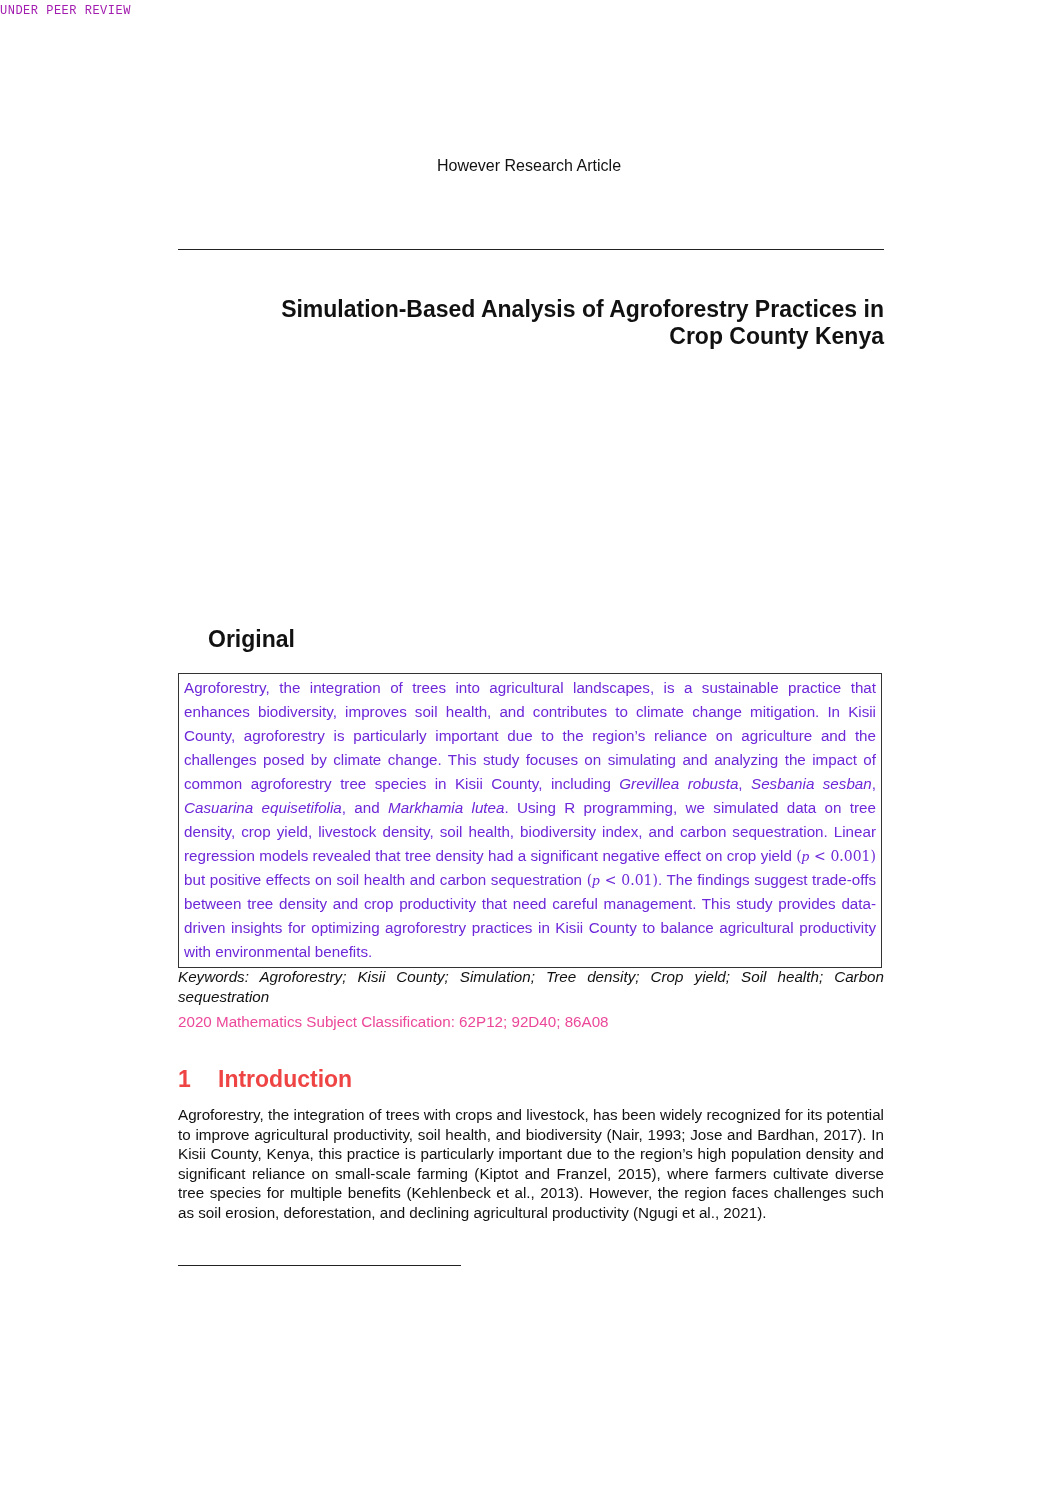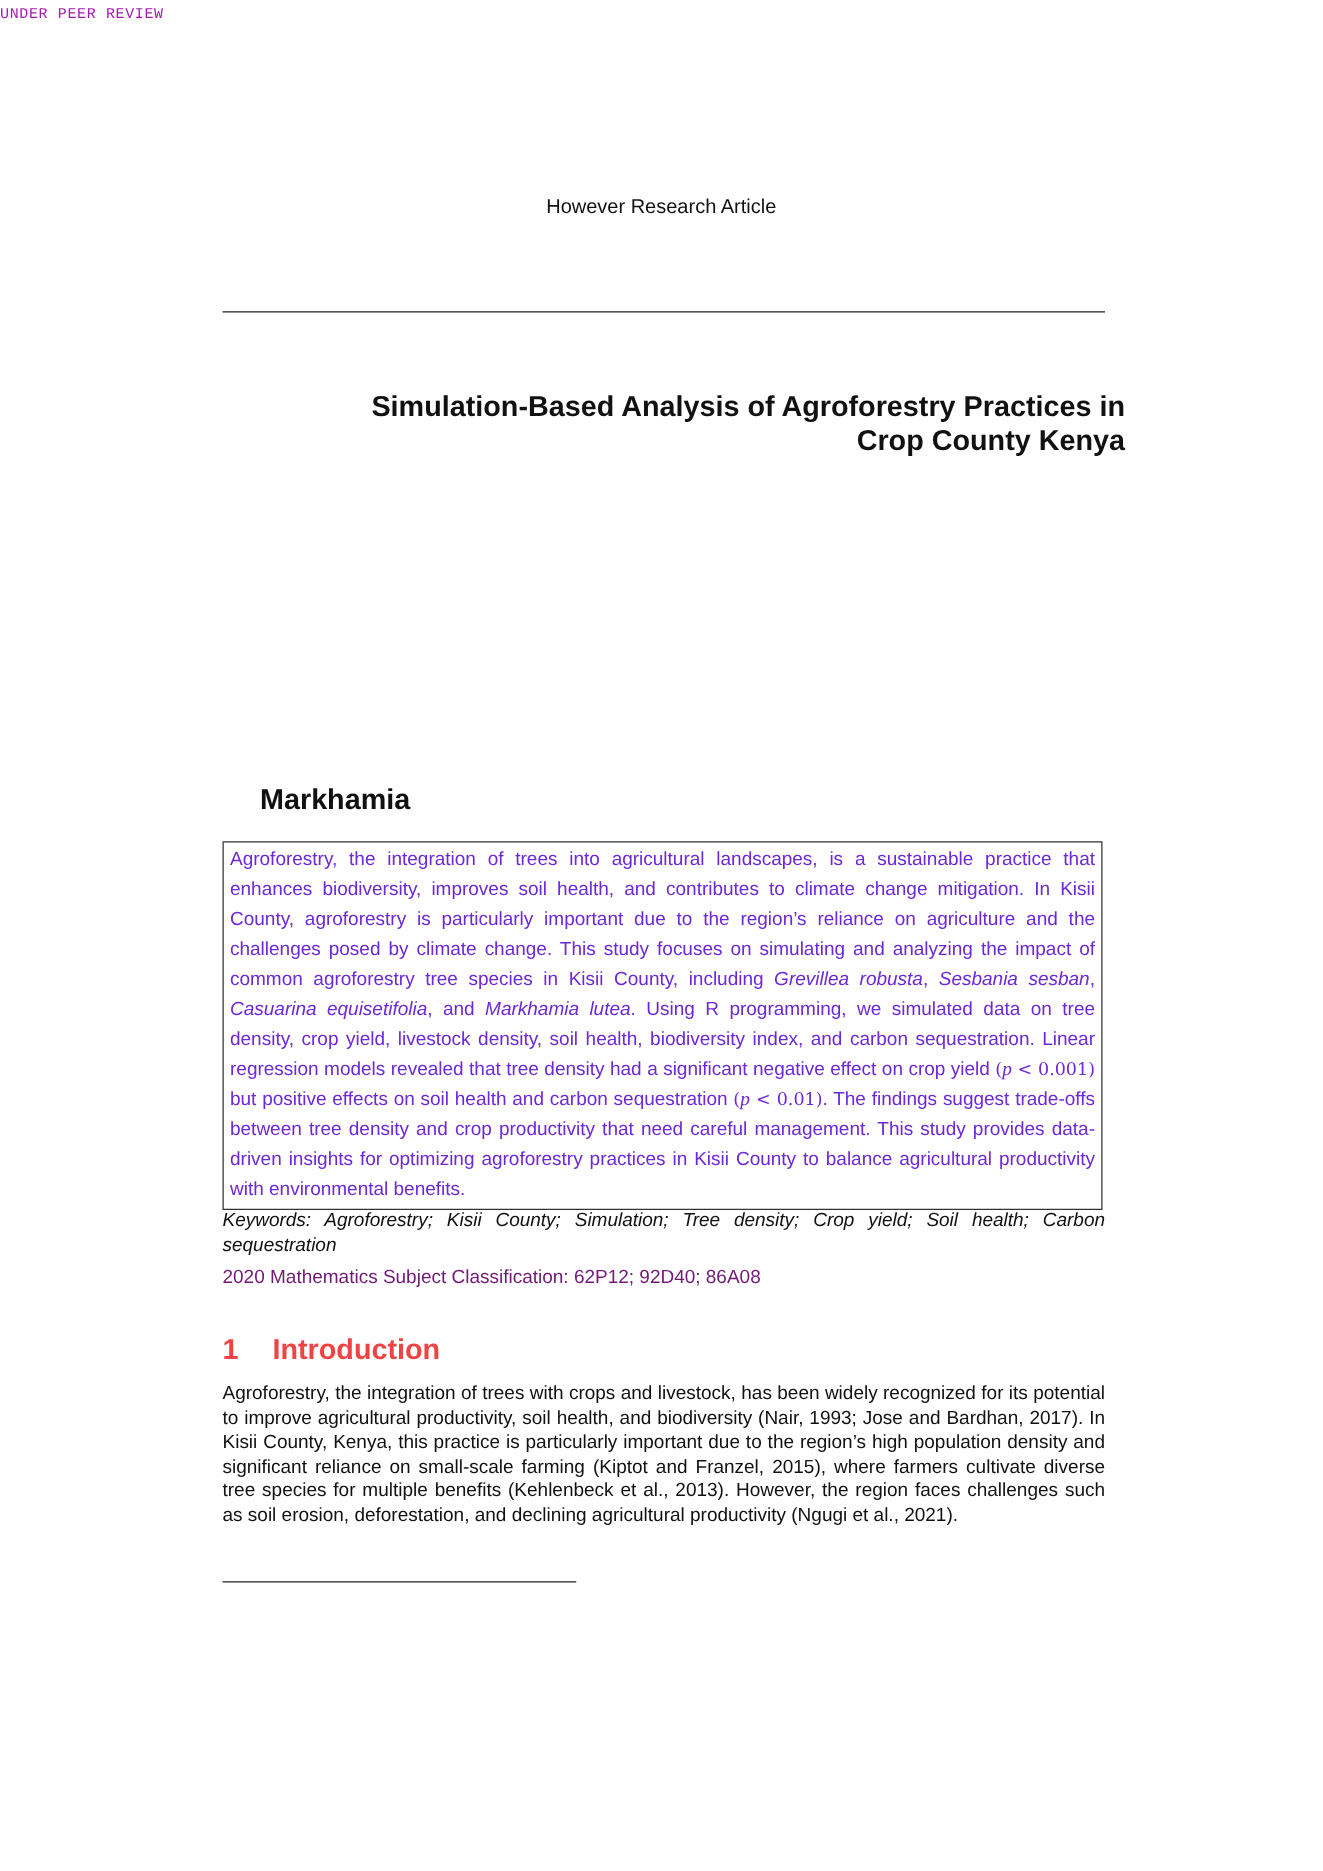--- a/index.html
+++ b/index.html
@@ -6,42 +6,42 @@
     body { width: 1058px; height: 1497px; position: relative; overflow: hidden; color: #111; font-family: "Liberation Sans", sans-serif; }
     .watermark { position: absolute; left: 0; top: 4px; font-family: "Liberation Mono", monospace; font-size: 12px; color: #a21caf; letter-spacing: 0.5px; }
     .article-type { position: absolute; left: 0; width: 1058px; top: 157px; text-align: center; font-size: 16px; color: #111; }
     .top-rule { position: absolute; left: 178px; width: 706px; top: 249px; height: 0; border-top: 1.3px solid #222; }
     .title { position: absolute; left: 178px; width: 706px; top: 296px; text-align: right; font-size: 23px; font-weight: bold; line-height: 27px; color: #111; }
     .abstract-heading { position: absolute; left: 208px; top: 626px; font-size: 23px; font-weight: bold; color: #111; }
     .abstract-box { position: absolute; left: 178px; top: 673px; width: 692px; border: 1.3px solid #333; padding: 2px 5px 3px 5px; font-size: 15.2px; line-height: 24px; text-align: justify; color: #6d28d9; }
     .math { font-family: "DejaVu Serif", "Liberation Serif", serif; font-size: 14px; }
     .math i { font-family: "Liberation Serif", serif; font-size: 15.5px; }
     .keywords { position: absolute; left: 178px; top: 967px; width: 706px; font-size: 15.2px; line-height: 20px; font-style: italic; text-align: justify; }
-    .msc { position: absolute; left: 178px; top: 1013px; font-size: 15.2px; color: #701a75; }
+    .msc { position: absolute; left: 178px; top: 1013px; font-size: 15.2px; color: #ec4899; }
     .section-heading { position: absolute; left: 178px; top: 1066px; font-size: 23px; font-weight: bold; color: #ef4444; }
     .section-heading .num { display: inline-block; width: 40px; }
     .intro-text { position: absolute; left: 178px; top: 1105px; width: 706px; font-size: 15.2px; line-height: 19.5px; text-align: justify; color: #111; }
     .footnote-rule { position: absolute; left: 178px; top: 1265px; width: 283px; height: 0; border-top: 1.3px solid #222; }
     .ital { font-style: italic; }
   </style>
 </head>
 <body>
 
 <div class="watermark">UNDER PEER REVIEW</div>
 
 <div class="article-type">However Research Article</div>
 
 <div class="top-rule"></div>
 
-<h1 class="title" style="margin:16px;">
+<h1 class="title" style="margin:0;">
   <span>Simulation-Based Analysis of Agroforestry Practices in</span><br>
   <span>Crop County Kenya</span>
 </h1>
 
-<h2 class="abstract-heading" style="margin:0;">Markhamia</h2>
+<h2 class="abstract-heading" style="margin:0;">Original</h2>
 
 <div class="abstract-box">
   <span>Agroforestry, the integration of trees into agricultural landscapes, is a sustainable practice that enhances biodiversity, improves soil health, and contributes to climate change mitigation.  In Kisii County, agroforestry is particularly important due to the region’s reliance on agriculture and the challenges posed by climate change.  This study focuses on simulating and analyzing the impact of common agroforestry tree species in Kisii County, including </span><span class="ital">Grevillea robusta</span><span>, </span><span class="ital">Sesbania sesban</span><span>, </span><span class="ital">Casuarina equisetifolia</span><span>, and </span><span class="ital">Markhamia lutea</span><span>.  Using R programming, we simulated data on tree density, crop yield, livestock density, soil health, biodiversity index, and carbon sequestration. Linear regression models revealed that tree density had a significant negative effect on crop yield </span><span class="math">(<i>p</i> &lt; <span>0.001</span>)</span><span> but positive effects on soil health and carbon sequestration </span><span class="math">(<i>p</i> &lt; <span>0.01</span>)</span><span>.  The findings suggest trade-offs between tree density and crop productivity that need careful management. This study provides data-driven insights for optimizing agroforestry practices in Kisii County to balance agricultural productivity with environmental benefits.</span>
 </div>
 
 <div class="keywords">
   <span>Keywords:</span><span> Agroforestry; Kisii County; Simulation; Tree density; Crop yield; Soil health; Carbon sequestration</span>
 </div>
 
 <div class="msc">2020 Mathematics Subject Classification: 62P12; 92D40; 86A08</div>

